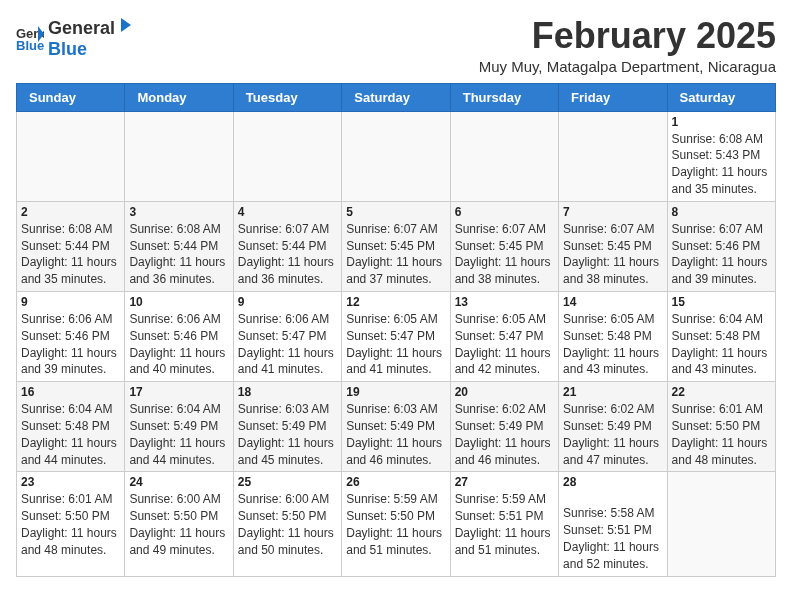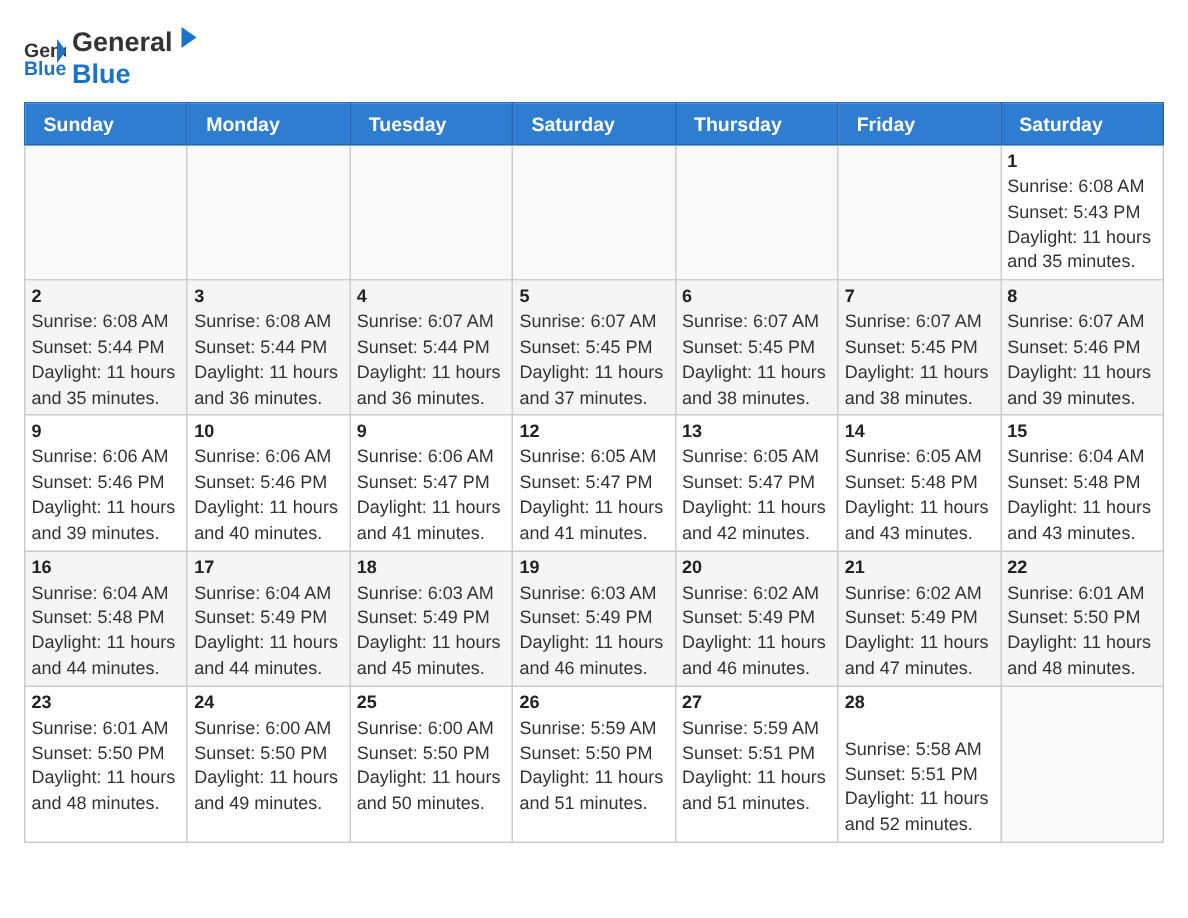--- a/index.html
+++ b/index.html
@@ -108,20 +108,22 @@
       <div style="display:flex;align-items:baseline;gap:0;">
         <span class="logo-text-general">General</span>
         <svg width="18" height="18" viewBox="0 0 18 18">
           <polygon points="6,2 16,9 6,16" fill="#1a73c7"></polygon>
         </svg>
       </div>
       <div class="logo-text-blue">Blue</div>
     </div>
   </div>
   <div class="title-area">
+    <div class="month-title">February 2025</div>
+    <div class="location-title">Muy Muy, Matagalpa Department, Nicaragua</div>
   </div>
 </div>
 
 <table class="calendar">
   <thead>
     <tr>
     <th>Sunday</th>
         <th>Monday</th>
         <th>Tuesday</th>
         <th>Saturday</th>

